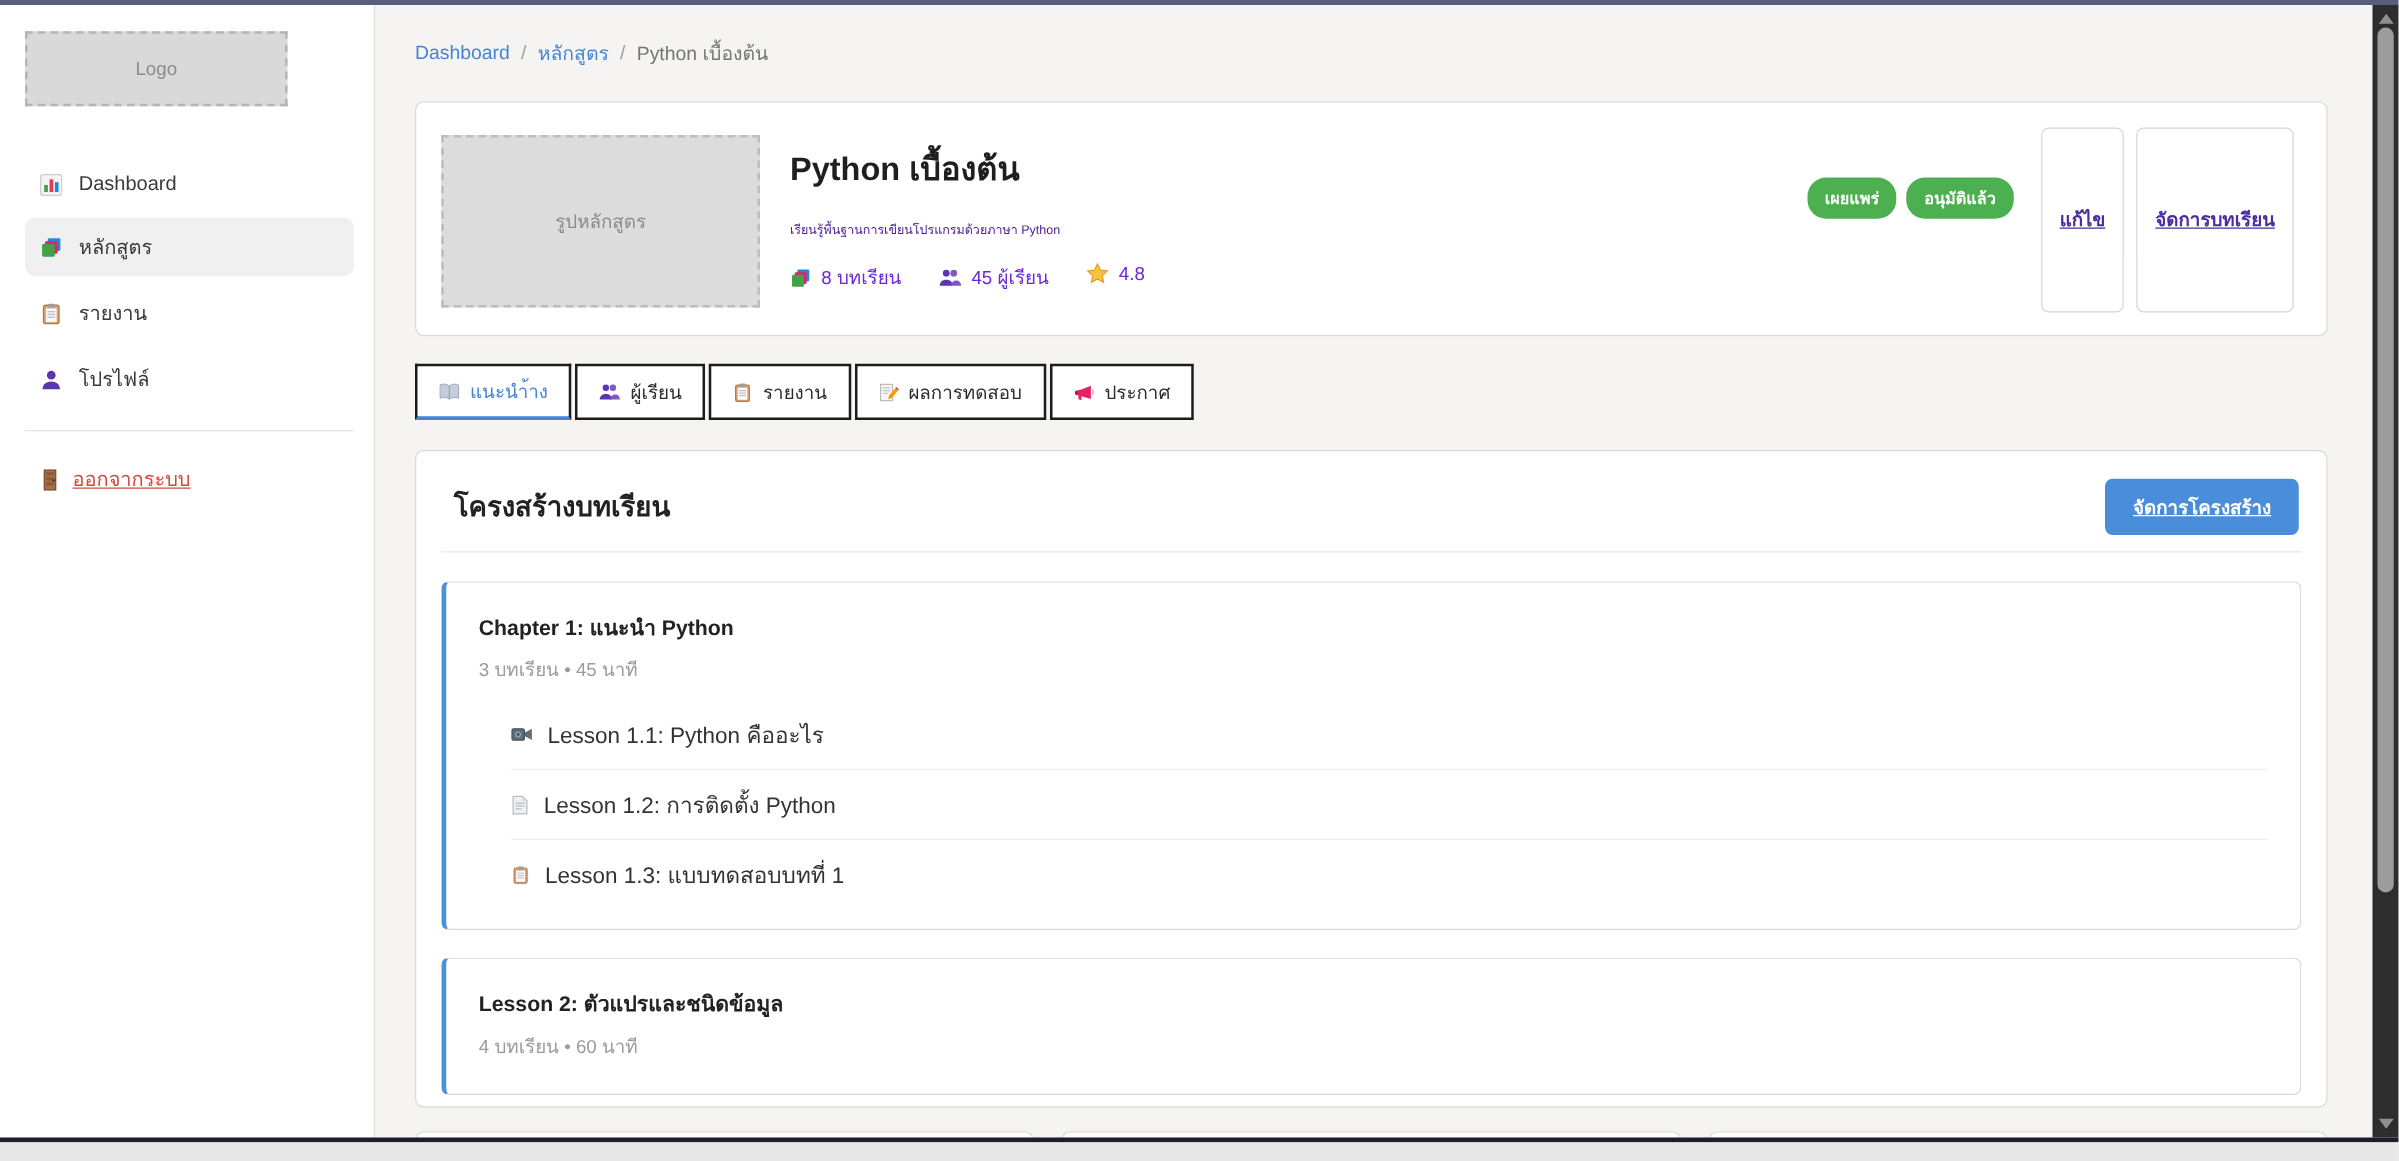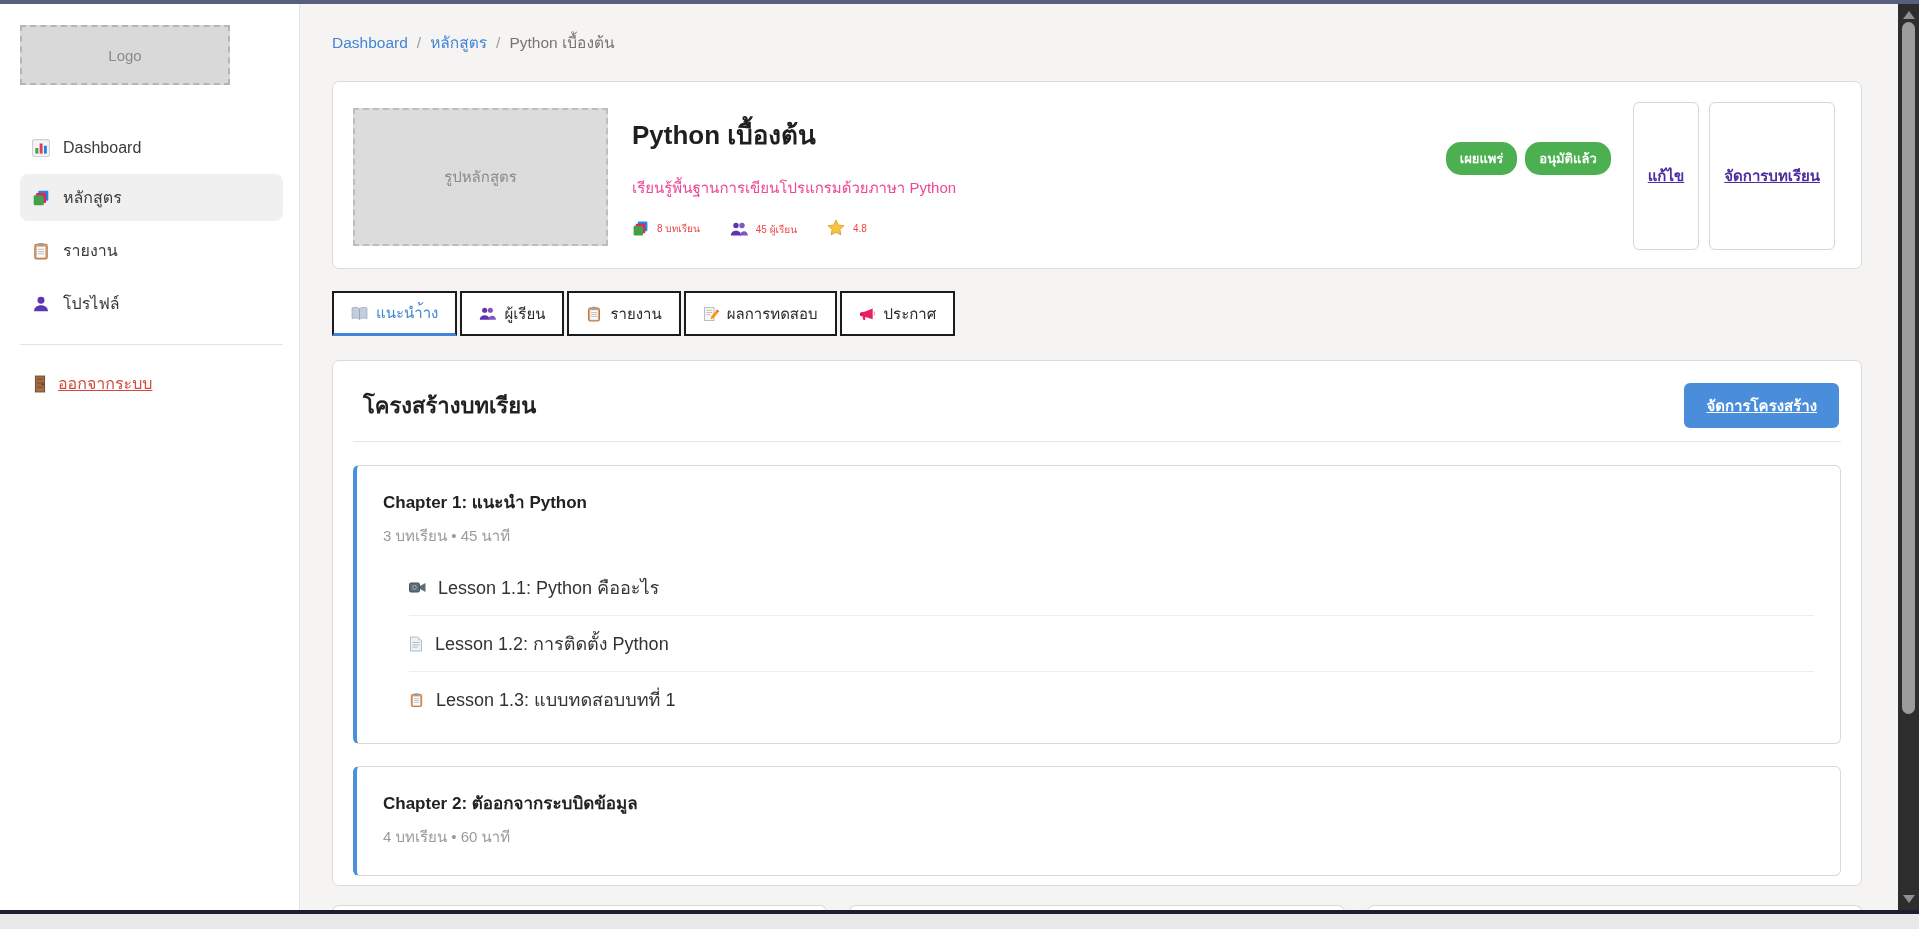--- a/index.html
+++ b/index.html
@@ -42,22 +42,22 @@
   .card { background:#fff; border:1px solid #dadada; border-radius:7px; }
 
   
   .course-card { margin-top:26px; height:188px; display:flex; padding:26px 26px 24px 20px; }
   .img-ph {
     width:255px; height:138px; background:#dcdcdc; border:2px dashed #bdbdbd;
     display:flex; align-items:center; justify-content:center; color:#8b8b8b; font-size:15px; flex:0 0 auto;
   }
   .course-info { flex:1 1 auto; margin-left:24px; min-width:0; }
   .course-title { font-size:26px; font-weight:bold; color:#1f1f1f; margin-top:6px; }
-  .course-desc { margin-top:21px; font-size:15px; color:#ec4899; }
-  .stats { margin-top:19px; display:flex; align-items:flex-end; gap:30px; font-size:10px; color:#ef4444; }
+  .course-desc { margin-top:21px; font-size:10px; color:#4c1d95; }
+  .stats { margin-top:19px; display:flex; align-items:flex-start; gap:30px; font-size:15px; color:#6d28d9; }
   .stat { display:flex; align-items:center; gap:8px; }
   .badges { display:flex; gap:8px; align-self:flex-start; margin-top:34px; flex:0 0 auto; }
   .badge {
     background:#4caf50; color:#fff; font-size:13px; font-weight:bold;
     padding:6px 14px; border-radius:15px; white-space:nowrap;
   }
   .action-boxes { display:flex; gap:10px; margin-left:22px; flex:0 0 auto; align-self:flex-start; margin-top:-6px; }
   .action-box {
     height:148px; background:#fff; border:1px solid #d6d6d6; border-radius:6px;
     display:flex; align-items:center; justify-content:center; padding:0 14px; cursor:pointer;
@@ -354,21 +354,21 @@
                       <rect x="5.2" y="8" width="5.6" height="1" fill="#b9c2cc"></rect>
                       <rect x="5.2" y="10" width="5.6" height="1" fill="#b9c2cc"></rect>
                     </svg>
                 </span>
                 <span>Lesson 1.3: แบบทดสอบบทที่ 1</span>
               </div>
             </div>
           </div>
 
           <div class="chapter" style="padding-bottom:26px;">
-            <div class="chapter-title">Chapter 2: ตัออกจากระบบิดข้อมูล</div>
+            <div class="chapter-title">Lesson 2: ตัวแปรและชนิดข้อมูล</div>
             <div class="chapter-meta">4 บทเรียน • 60 นาที</div>
           </div>
 
         </div>
       </section>
 
       <div class="bottom-row">
         <div class="card bottom-card"></div>
         <div class="card bottom-card"></div>
         <div class="card bottom-card"></div>

